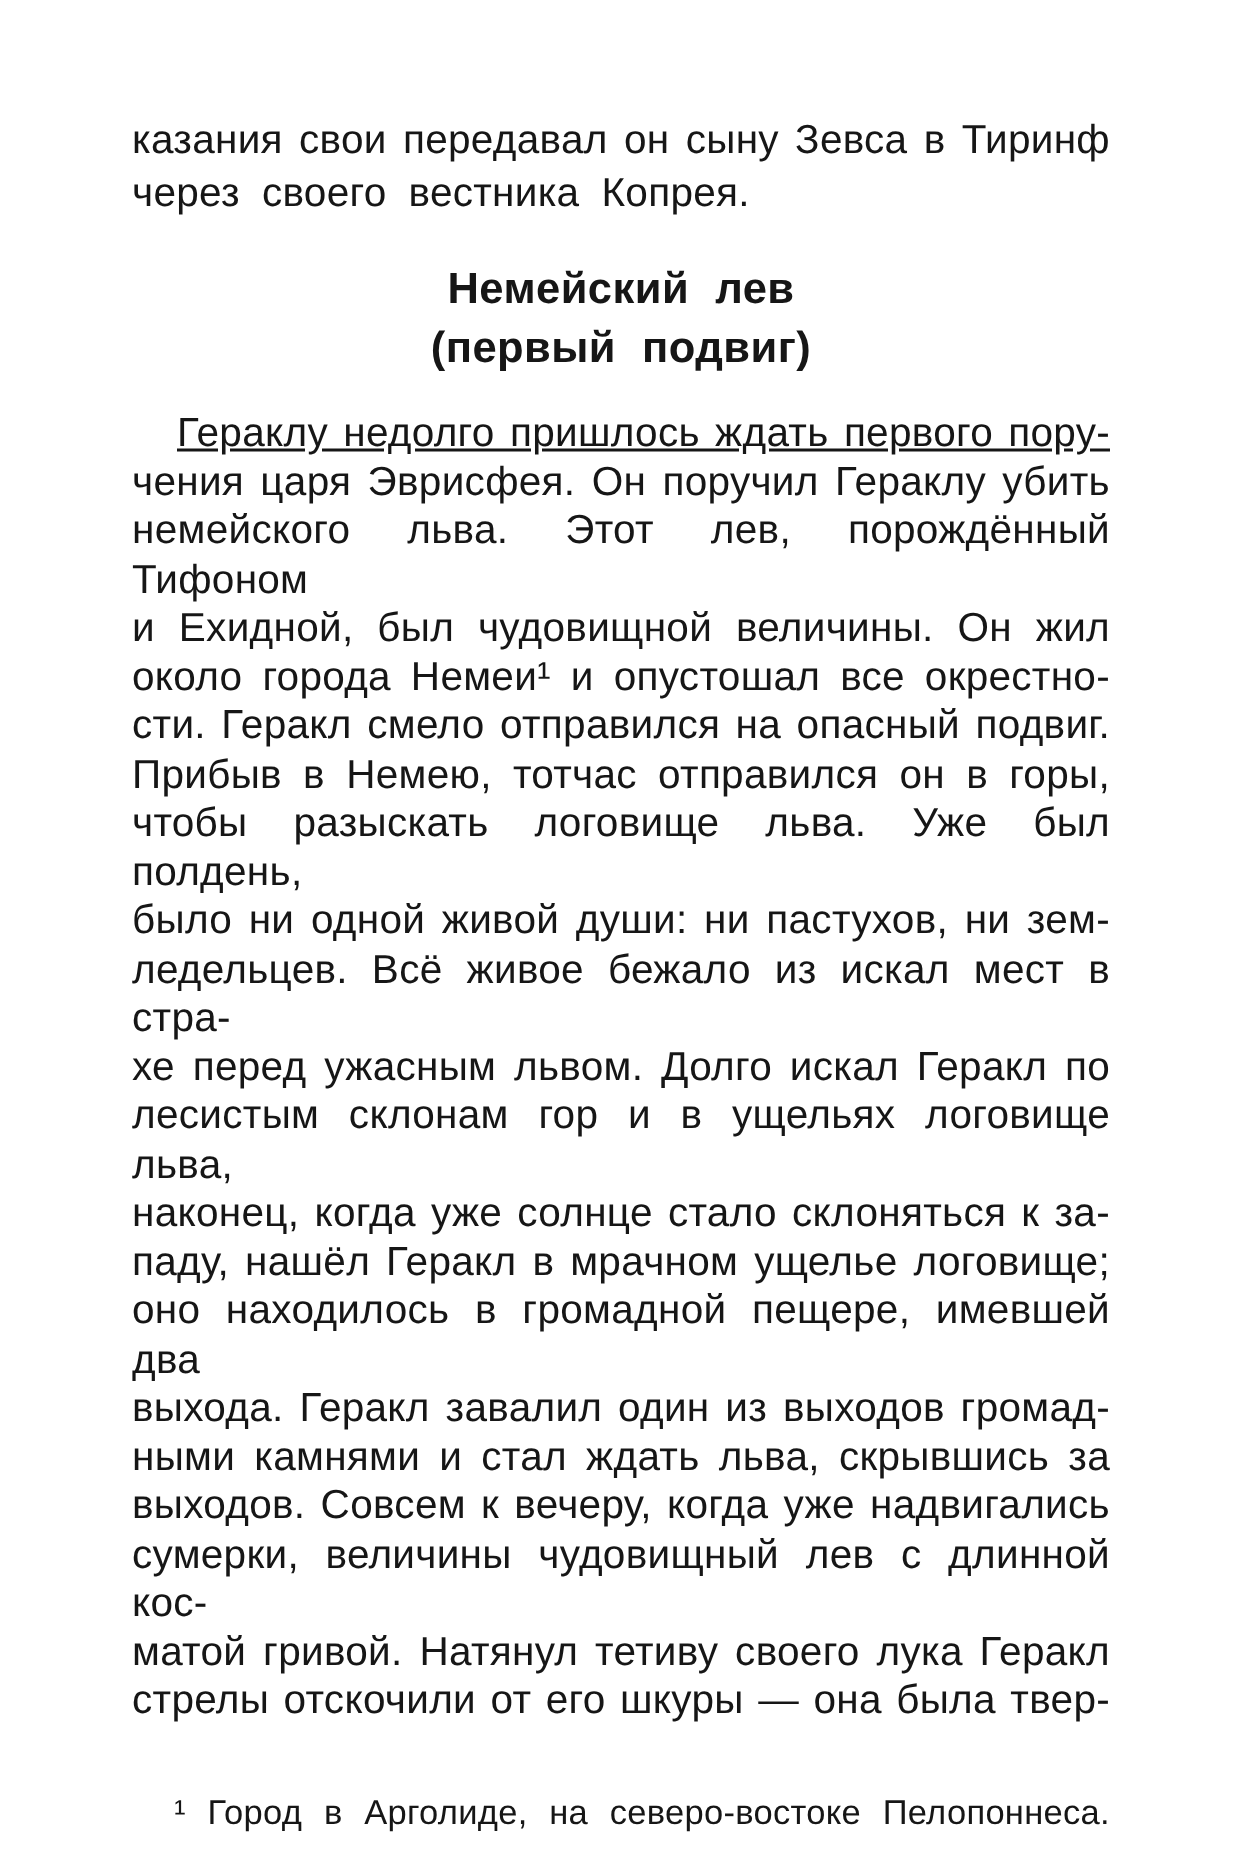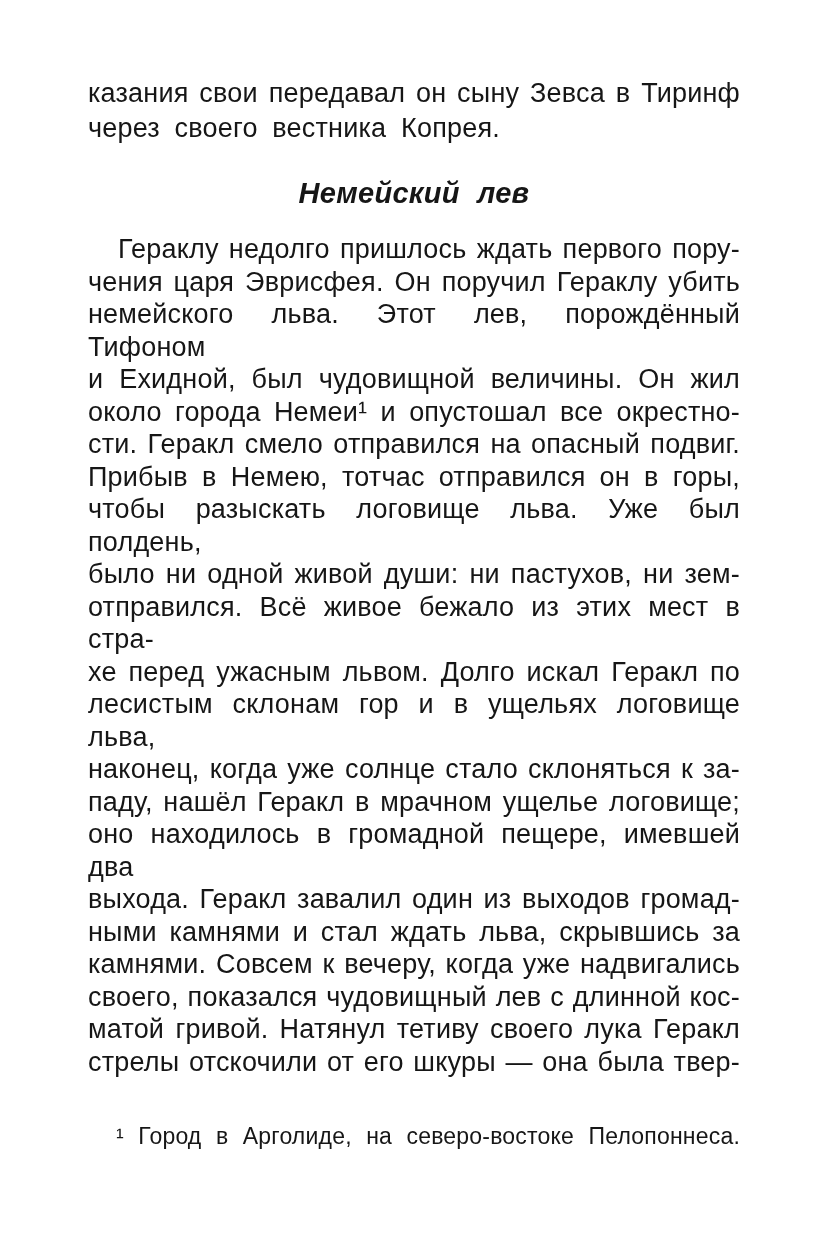--- a/index.html
+++ b/index.html
@@ -29,32 +29,31 @@
   }
 
   .heading {
     margin-top: 28px;
     text-align: center;
     font-weight: bold;
     font-size: 29px;
     line-height: 39px;
     word-spacing: 9px;
     letter-spacing: 0.3px;
-    font-style: italic;
   }
 
   .body-par { margin-top: 20px; }
   .body-par .line {
     font-size: 27px;
     line-height: 32.5px;
     text-align: justify;
     text-align-last: justify;
     letter-spacing: 0.2px;
   }
-  .body-par .line:first-child { padding-left: 30px; }
+  .body-par .line:first-child { padding-left: 30px; text-decoration: underline; }
 
   .footnote {
     margin-top: 44px;
     padding-left: 28px;
     font-size: 23px;
     line-height: 28px;
     text-align: justify;
     text-align-last: justify;
     letter-spacing: 0.2px;
   }
@@ -65,42 +64,43 @@
 <div class="page">
   <div class="text-block">
 
     <div class="continuation">
         <div class="line">казания свои передавал он сыну Зевса в Тиринф</div>
         <div class="line">через своего вестника Копрея.</div>
       </div>
 
     <div class="heading">
       <div>Немейский лев</div>
+      <div>(первый подвиг)</div>
     </div>
 
     <div class="body-par">
         <div class="line">Гераклу недолго пришлось ждать первого пору-</div>
         <div class="line">чения царя Эврисфея. Он поручил Гераклу убить</div>
         <div class="line">немейского льва. Этот лев, порождённый Тифоном</div>
         <div class="line">и Ехидной, был чудовищной величины. Он жил</div>
         <div class="line">около города Немеи¹ и опустошал все окрестно-</div>
         <div class="line">сти. Геракл смело отправился на опасный подвиг.</div>
         <div class="line">Прибыв в Немею, тотчас отправился он в горы,</div>
         <div class="line">чтобы разыскать логовище льва. Уже был полдень,</div>
         <div class="line">было ни одной живой души: ни пастухов, ни зем-</div>
-        <div class="line">отправился. Всё живое бежало из этих мест в стра-</div>
+        <div class="line">ледельцев. Всё живое бежало из искал мест в стра-</div>
         <div class="line">хе перед ужасным львом. Долго искал Геракл по</div>
         <div class="line">лесистым склонам гор и в ущельях логовище льва,</div>
         <div class="line">наконец, когда уже солнце стало склоняться к за-</div>
         <div class="line">паду, нашёл Геракл в мрачном ущелье логовище;</div>
         <div class="line">оно находилось в громадной пещере, имевшей два</div>
         <div class="line">выхода. Геракл завалил один из выходов громад-</div>
         <div class="line">ными камнями и стал ждать льва, скрывшись за</div>
-        <div class="line">камнями. Совсем к вечеру, когда уже надвигались</div>
-        <div class="line">своего, показался чудовищный лев с длинной кос-</div>
+        <div class="line">выходов. Совсем к вечеру, когда уже надвигались</div>
+        <div class="line">сумерки, величины чудовищный лев с длинной кос-</div>
         <div class="line">матой гривой. Натянул тетиву своего лука Геракл</div>
         <div class="line">стрелы отскочили от его шкуры — она была твер-</div>
       </div>
 
     <div class="footnote">
       <span>¹ Город в Арголиде, на северо-востоке Пелопоннеса.</span>
     </div>
 
   </div>
 </div>

